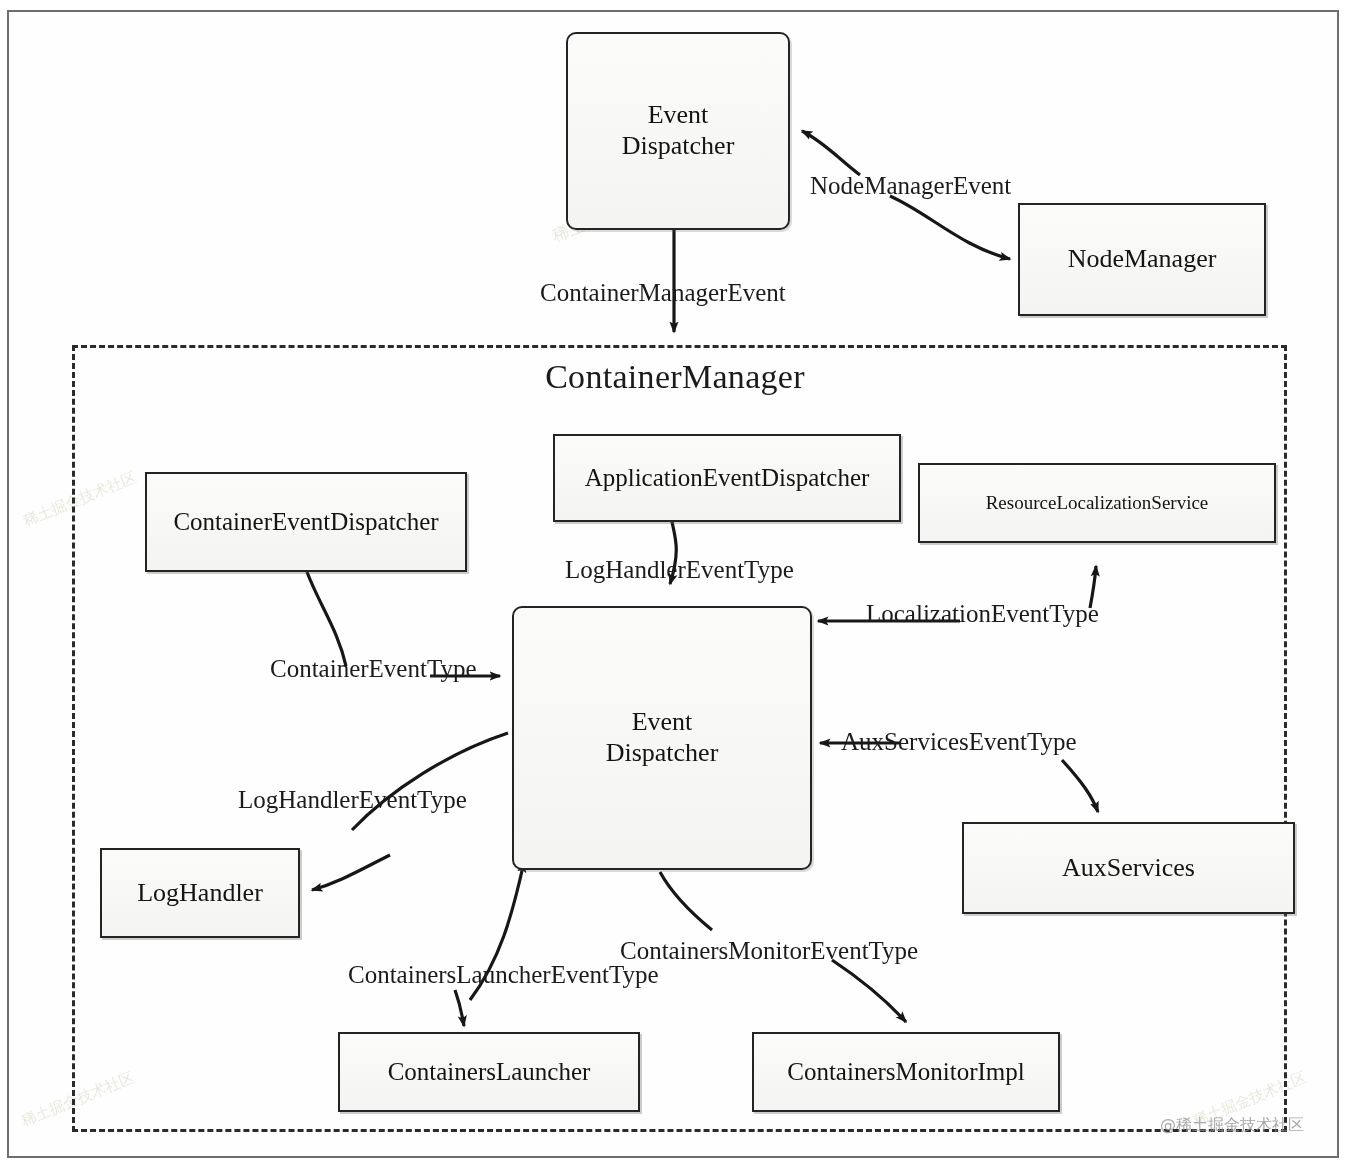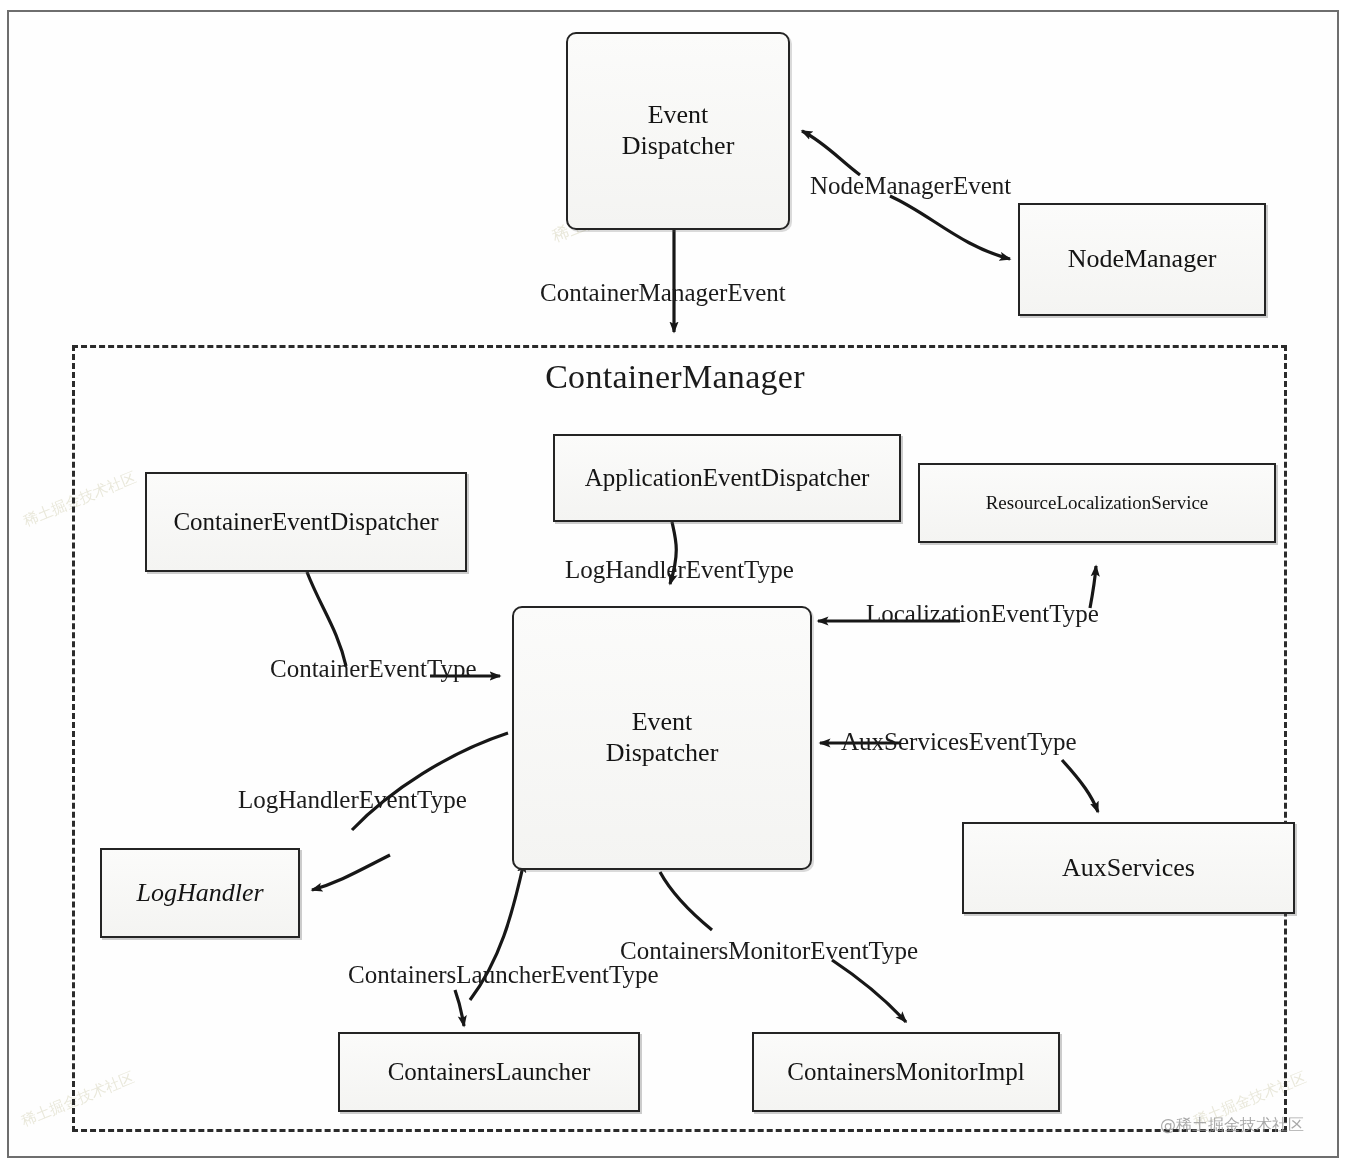--- a/index.html
+++ b/index.html
@@ -177,21 +177,21 @@
     <span>ResourceLocalizationService</span>
   </div>
 
   <div class="node rounded" style="left:512px; top:606px; width:300px; height:264px; font-size:26px;">
     <div>
       <span>Event</span>
       <span>Dispatcher</span>
     </div>
   </div>
 
-  <div class="node" style="left:100px; top:848px; width:200px; height:90px; font-size:26px;font-style:italic;">
+  <div class="node" style="left:100px; top:848px; width:200px; height:90px; font-size:26px;">
     <span>LogHandler</span>
   </div>
 
   <div class="node" style="left:962px; top:822px; width:333px; height:92px; font-size:26px;">
     <span>AuxServices</span>
   </div>
 
   <div class="node" style="left:338px; top:1032px; width:302px; height:80px; font-size:25px;">
     <span>ContainersLauncher</span>
   </div>

